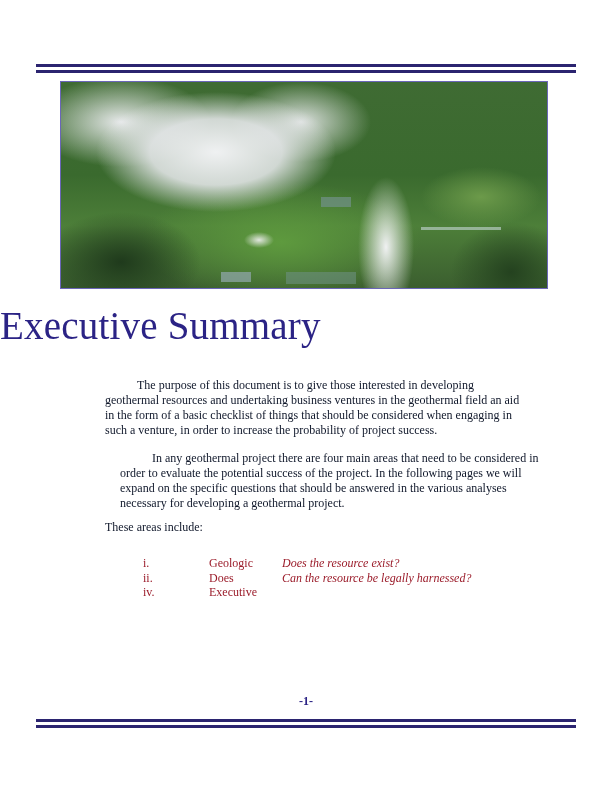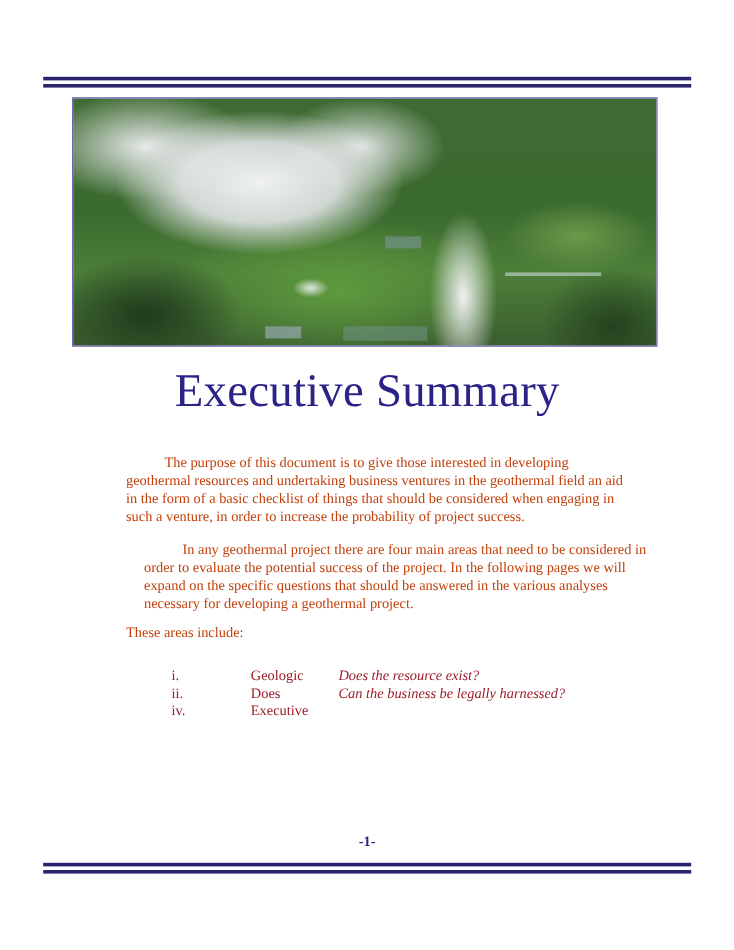--- a/index.html
+++ b/index.html
@@ -12,22 +12,22 @@
       radial-gradient(ellipse 70px 40px at 240px 40px, rgba(238,238,242,0.9), rgba(220,225,228,0) 100%),
       radial-gradient(ellipse 28px 70px at 325px 165px, rgba(245,245,248,0.97), rgba(235,235,240,0) 100%),
       radial-gradient(ellipse 15px 8px at 198px 158px, rgba(240,240,240,0.9), rgba(240,240,240,0) 100%),
       radial-gradient(ellipse 80px 50px at 60px 180px, #1f3a1c, rgba(31,58,28,0) 100%),
       radial-gradient(ellipse 60px 50px at 450px 190px, #24421f, rgba(36,66,31,0) 100%),
       radial-gradient(ellipse 140px 60px at 220px 160px, #5e9a3e, rgba(94,154,62,0) 100%),
       radial-gradient(ellipse 60px 30px at 420px 115px, #6c9a4a, rgba(108,154,74,0) 100%),
       linear-gradient(180deg, #3f6b33 0%, #3a6a2e 45%, #4d7f39 70%, #3b5e2f 100%);
   }
   .photo .bldg { position:absolute; background:#6d8f80; opacity:0.8; }
-  .title { position:absolute; left:0; width:612px; top:303px; text-align:center; color:#2b2385; font-size:39px; letter-spacing:0.2px; }
-  .para { position:absolute; left:105px; width:420px; font-size:12px; line-height:15px; color:#c2410c; }
+  .title { position:absolute; left:0; width:612px; top:303px; color:#2b2385; font-size:39px; letter-spacing:0.2px; }
+  .para { position:absolute; left:105px; width:420px; font-size:12px; line-height:15px; color:#0f172a; }
   .para p { margin:0; }
   .indent { text-indent:32px; }
   .list { position:absolute; left:143px; top:556px; font-size:12px; line-height:14.6px; color:#9b1c2a; }
   .row { display:flex; height:14.6px; }
   .num { width:66px; }
   .area { width:73px; }
   .q { font-style:italic; }
   .pagenum { position:absolute; left:0; width:612px; top:694px; text-align:center; font-size:12px; font-weight:bold; color:#2b2385; }
 </style>
 </head>
@@ -59,21 +59,21 @@
 
 <div class="list">
   <div class="row">
     <span class="num">i.</span>
     <span class="area">Geologic</span>
     <span class="q">Does the resource exist?</span>
   </div>
   <div class="row">
     <span class="num">ii.</span>
     <span class="area">Does</span>
-    <span class="q">Can the business be legally harnessed?</span>
+    <span class="q">Can the resource be legally harnessed?</span>
   </div>
   <div class="row">
     <span class="num">iv.</span>
     <span class="area">Executive</span>
   </div>
   <div class="row">
     <span class="num"></span>
     <span class="area"></span>
   </div>
 </div>

